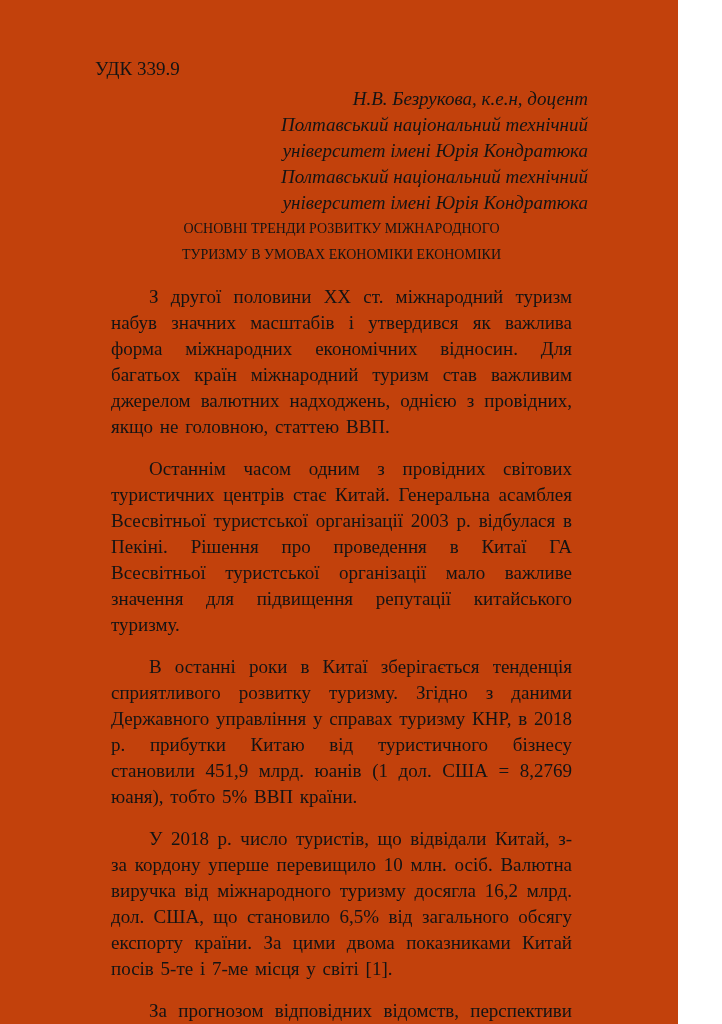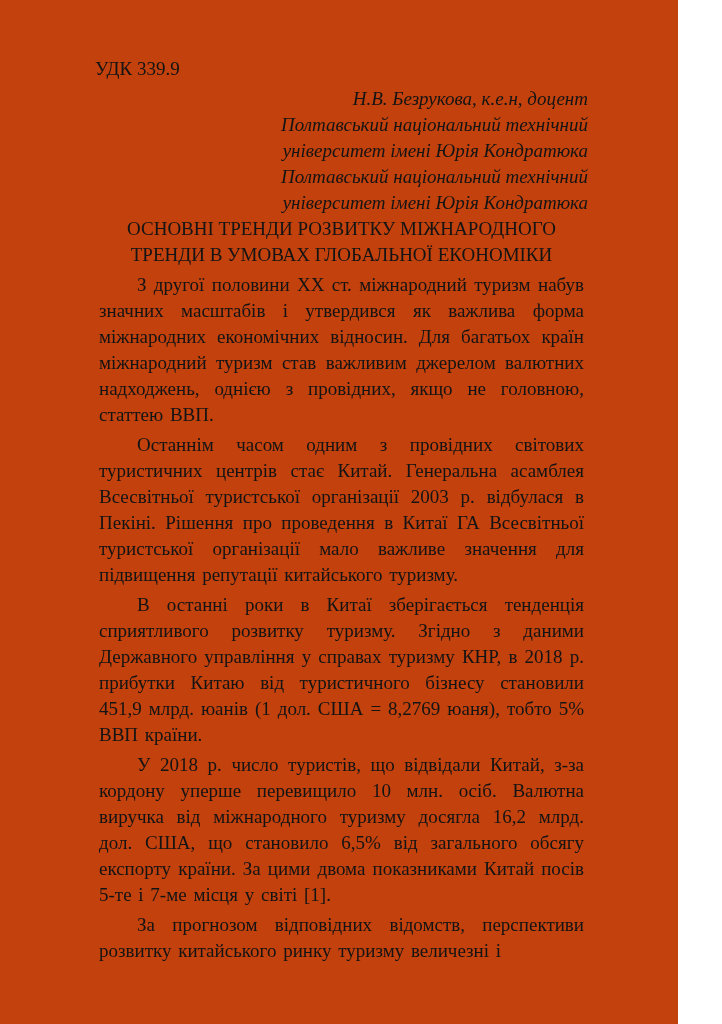--- a/index.html
+++ b/index.html
@@ -26,28 +26,28 @@
   }
   .authors {
     text-align: right;
     margin: 0;
     font-style: italic;
   }
   .authors div {
     white-space: nowrap;
   }
   .title {
-    font-size: 19px;
+    font-size: 14px;
     font-weight: normal;
     text-align: center;
     margin: 0;
     padding: 0;
   }
   .body-par {
-    margin: 4px;
+    margin: 16px;
     text-align: justify;
     text-indent: 38px;
     word-spacing: 2px;
   }
 </style>
 </head>
 <body>
 
 <div class="page">
 
@@ -56,21 +56,21 @@
   <div class="authors">
     <div>Н.В. Безрукова, к.е.н, доцент</div>
     <div>Полтавський національний технічний</div>
     <div>університет імені Юрія Кондратюка</div>
     <div>Полтавський національний технічний</div>
     <div>університет імені Юрія Кондратюка</div>
   </div>
 
   <h1 class="title">
     <span>ОСНОВНІ ТРЕНДИ РОЗВИТКУ МІЖНАРОДНОГО</span><br>
-    <span>ТРЕНДИ В УМОВАХ ГЛОБАЛЬНОЇ ЕКОНОМІКИ</span>
+    <span>ТУРИЗМУ В УМОВАХ ЕКОНОМІКИ ЕКОНОМІКИ</span>
   </h1>
 
   <p class="body-par">З другої половини ХХ ст. міжнародний туризм набув значних масштабів і утвердився як важлива форма міжнародних економічних відносин. Для багатьох країн міжнародний туризм став важливим джерелом валютних надходжень, однією з провідних, якщо не головною, статтею ВВП.</p>
   <p class="body-par">Останнім часом одним з провідних світових туристичних центрів стає Китай. Генеральна асамблея Всесвітньої туристської організації 2003 р. відбулася в Пекіні. Рішення про проведення в Китаї ГА Всесвітньої туристської організації мало важливе значення для підвищення репутації китайського туризму.</p>
   <p class="body-par">В останні роки в Китаї зберігається тенденція сприятливого розвитку туризму. Згідно з даними Державного управління у справах туризму КНР, в 2018 р. прибутки Китаю від туристичного бізнесу становили 451,9 млрд. юанів (1 дол. США = 8,2769 юаня), тобто 5% ВВП країни.</p>
   <p class="body-par">У 2018 р. число туристів, що відвідали Китай, з-за кордону уперше перевищило 10 млн. осіб. Валютна виручка від міжнародного туризму досягла 16,2 млрд. дол. США, що становило 6,5% від загального обсягу експорту країни. За цими двома показниками Китай посів 5-те і 7-ме місця у світі [1].</p>
   <p class="body-par">За прогнозом відповідних відомств, перспективи розвитку китайського ринку туризму величезні і</p>
 
 </div>
 

